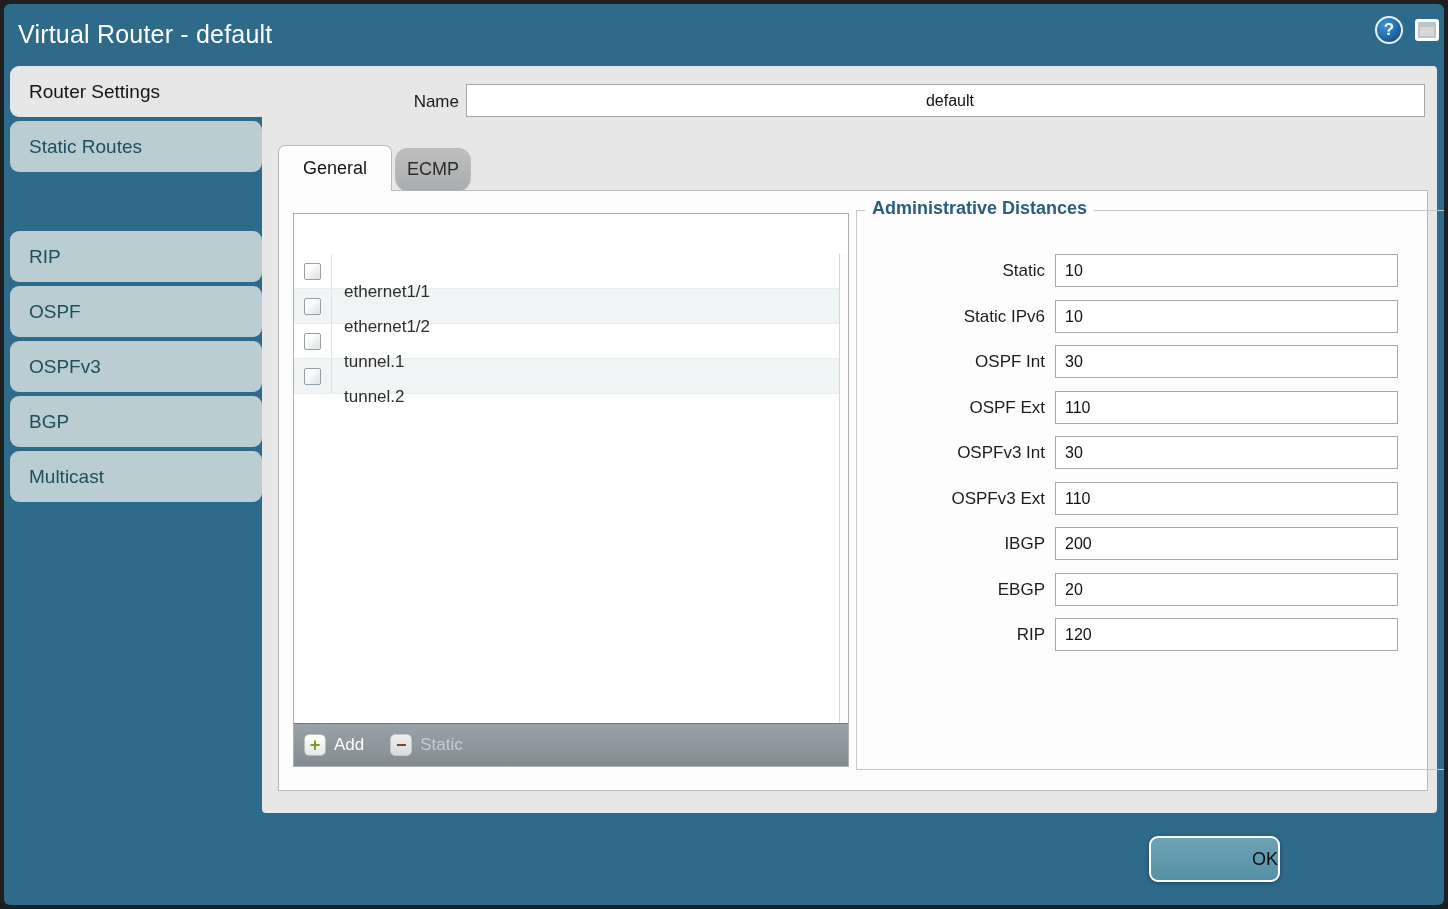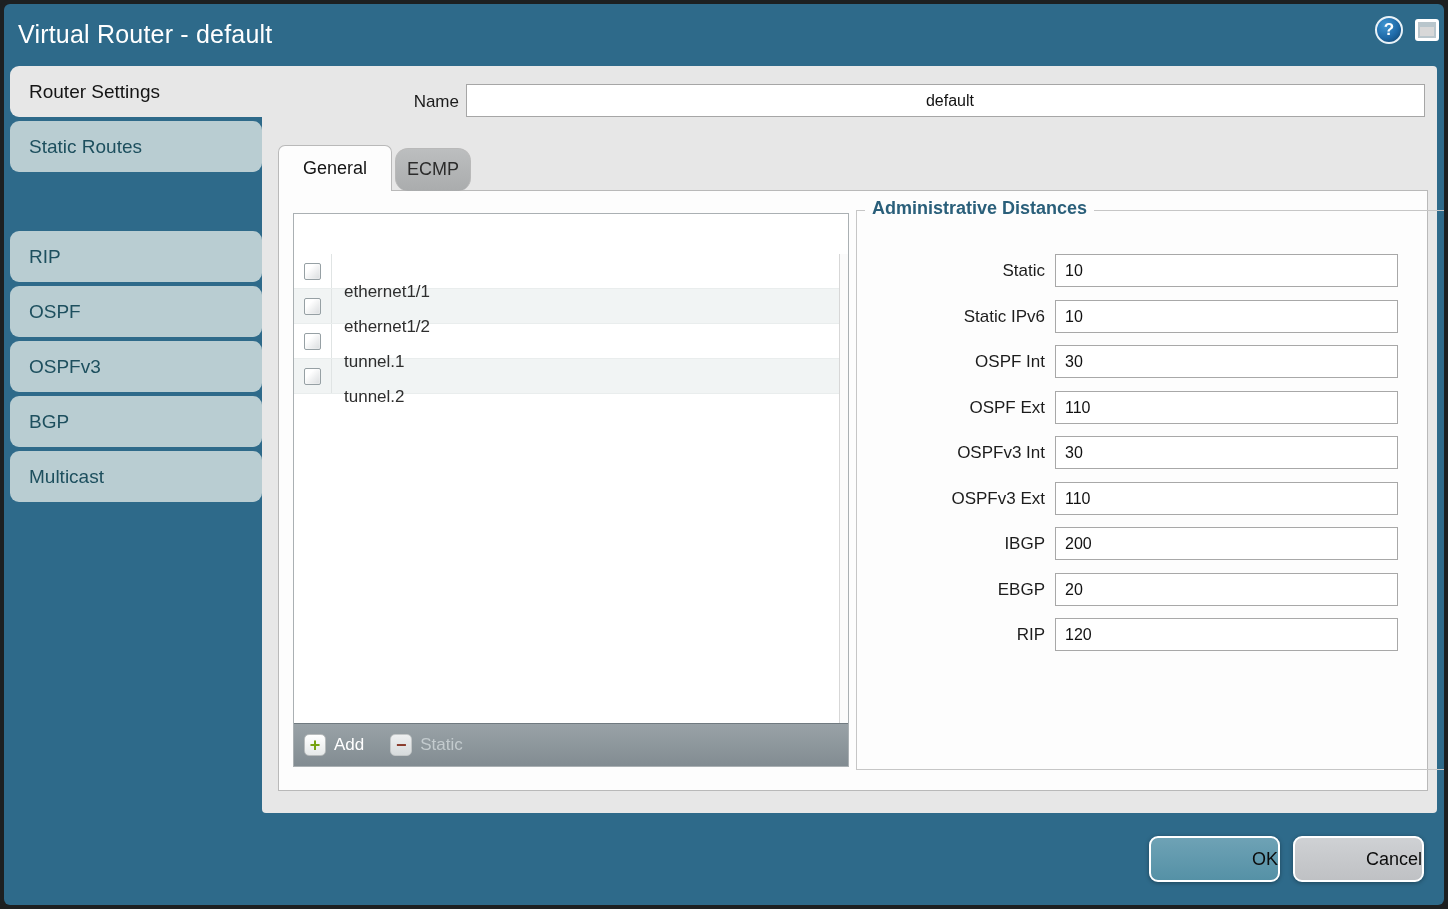--- a/index.html
+++ b/index.html
@@ -181,16 +181,15 @@
           <input class="ad-input" type="text" value="20" style="">
         </div>
         <div class="ad-row" style="top:407px">
           <div class="ad-label">RIP</div>
           <input class="ad-input" type="text" value="120" style="">
         </div>
       </div>
     </div>
 
     <div class="btn ok">OK</div>
-    <div class="btn cancel">Cancel</div>
 
   </div>
 </div>
 
 </body></html>

